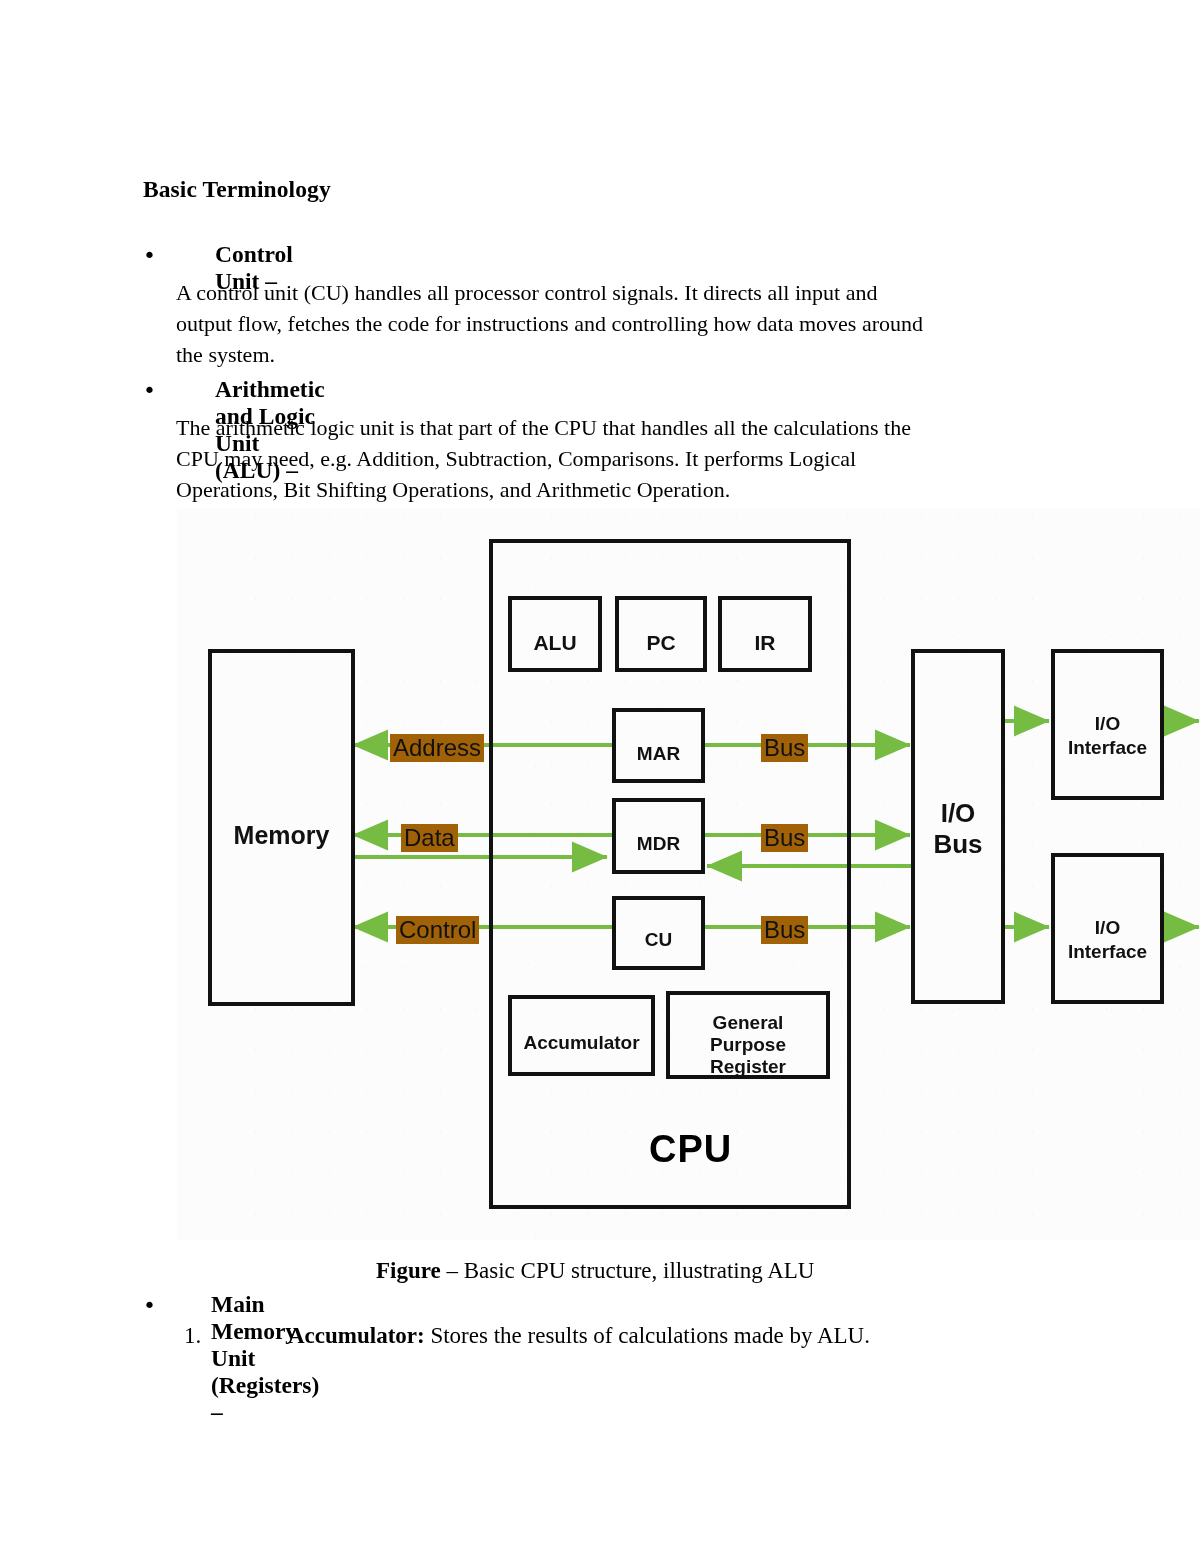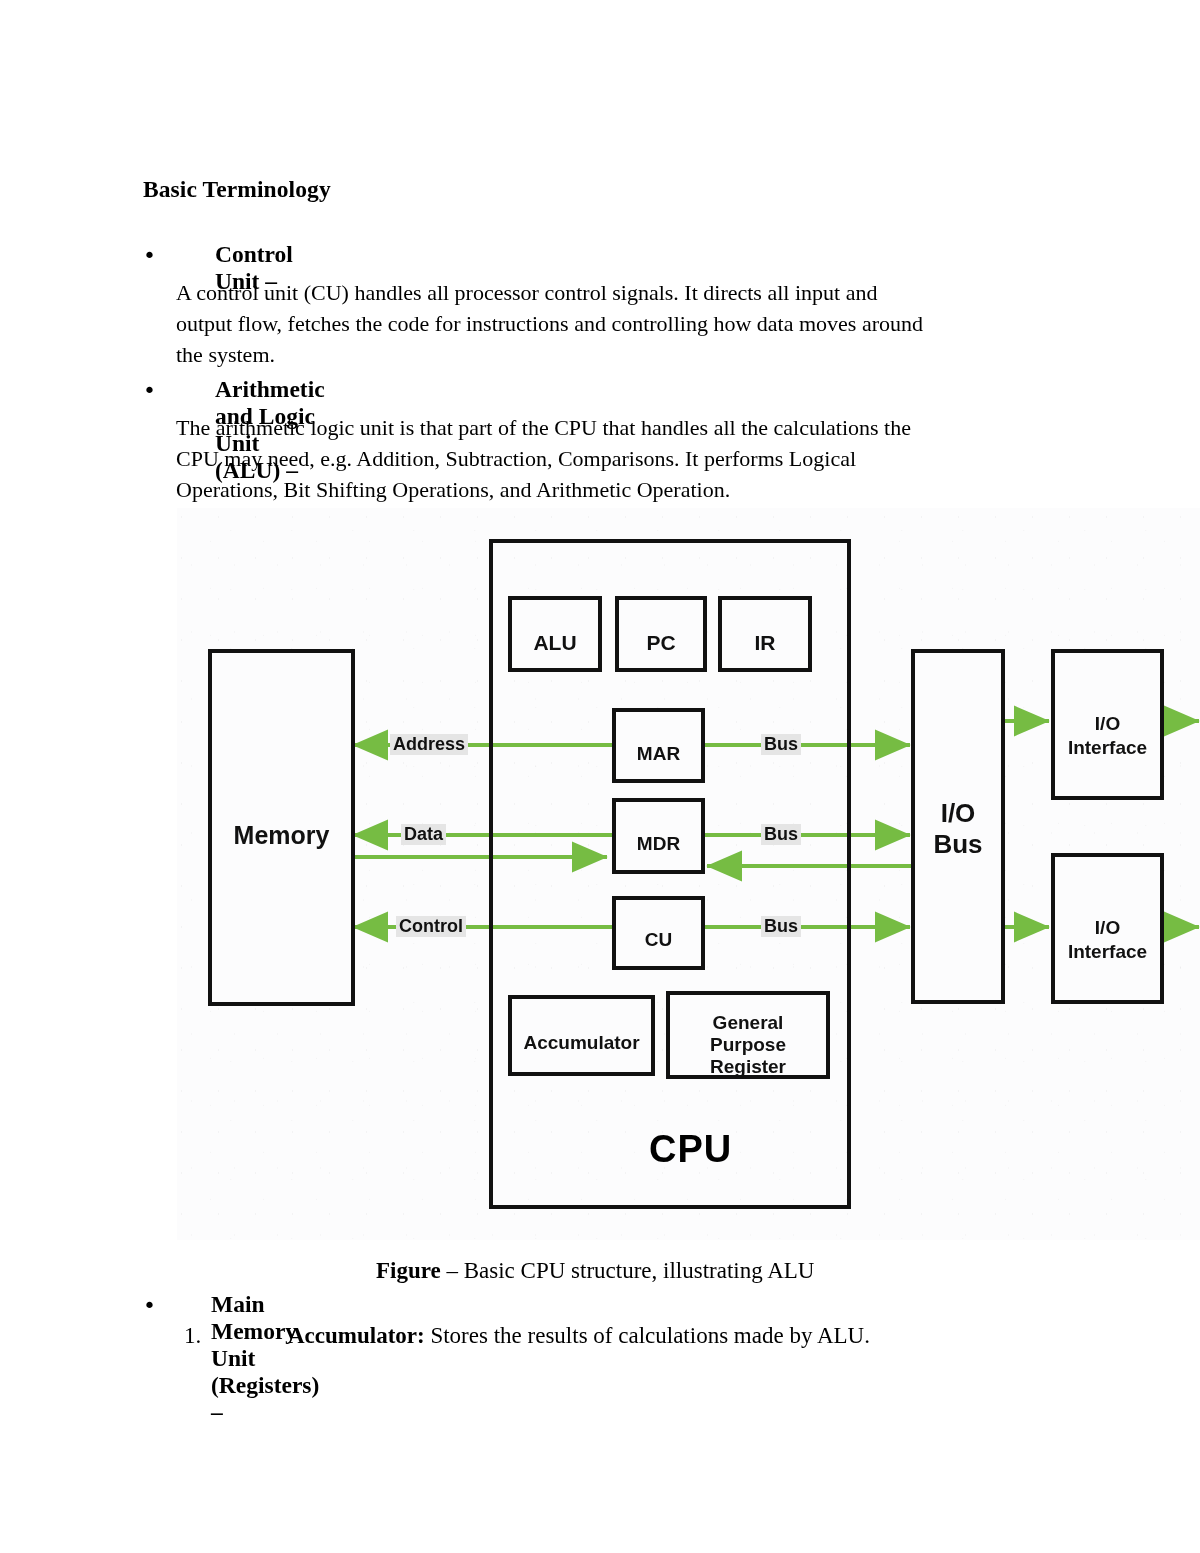--- a/index.html
+++ b/index.html
@@ -117,24 +117,24 @@
     font-weight: bold;
     color: #111111;
     text-align: center;
     line-height: 1.15;
     pointer-events: none;
     margin-top: 8px;
   }
   .wire-label {
     position: absolute;
     font-family: "Liberation Sans", "DejaVu Sans", sans-serif;
-    font-weight: bold;
-    font-size: 18px;
+    font-weight: normal;
+    font-size: 24px;
     color: #111111;
-    background: #e5e5e5;
+    background: #a16207;
     padding: 0 3px;
     white-space: nowrap;
     pointer-events: none;
   }
   .cpu-word {
     position: absolute;
     font-family: "Liberation Sans", "DejaVu Sans", sans-serif;
     font-weight: bold;
     font-size: 38px;
     color: #000000;

